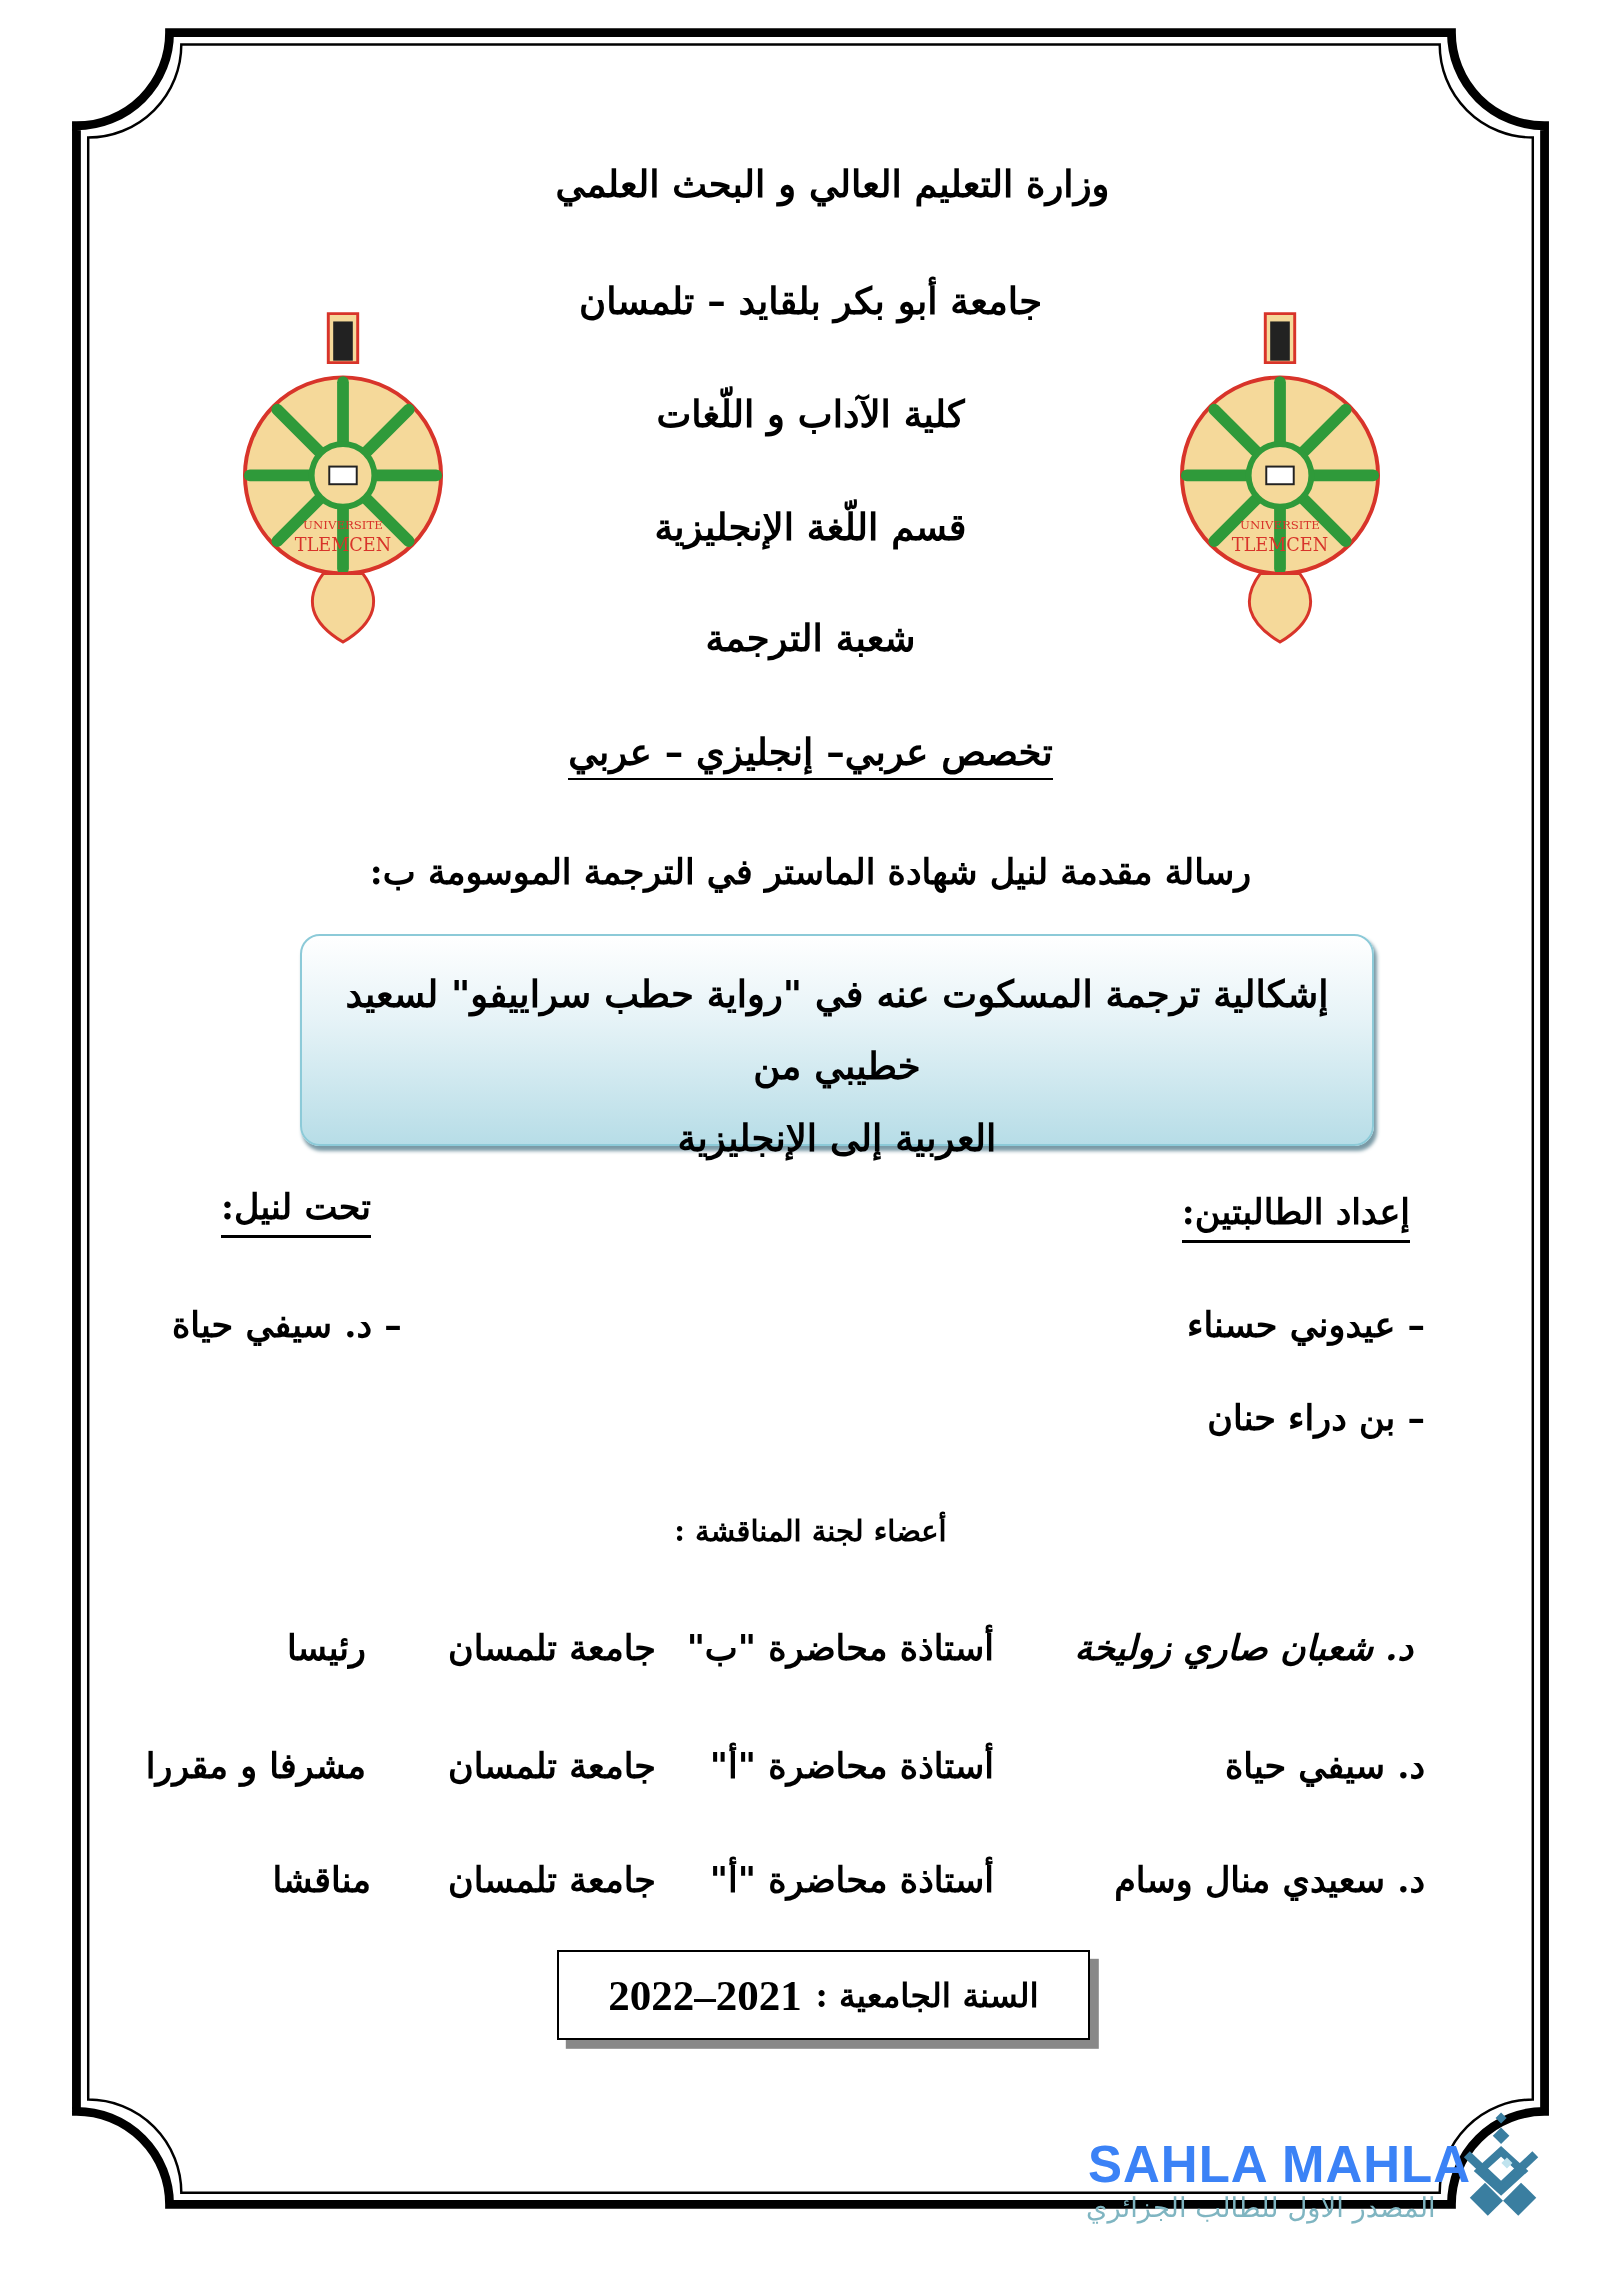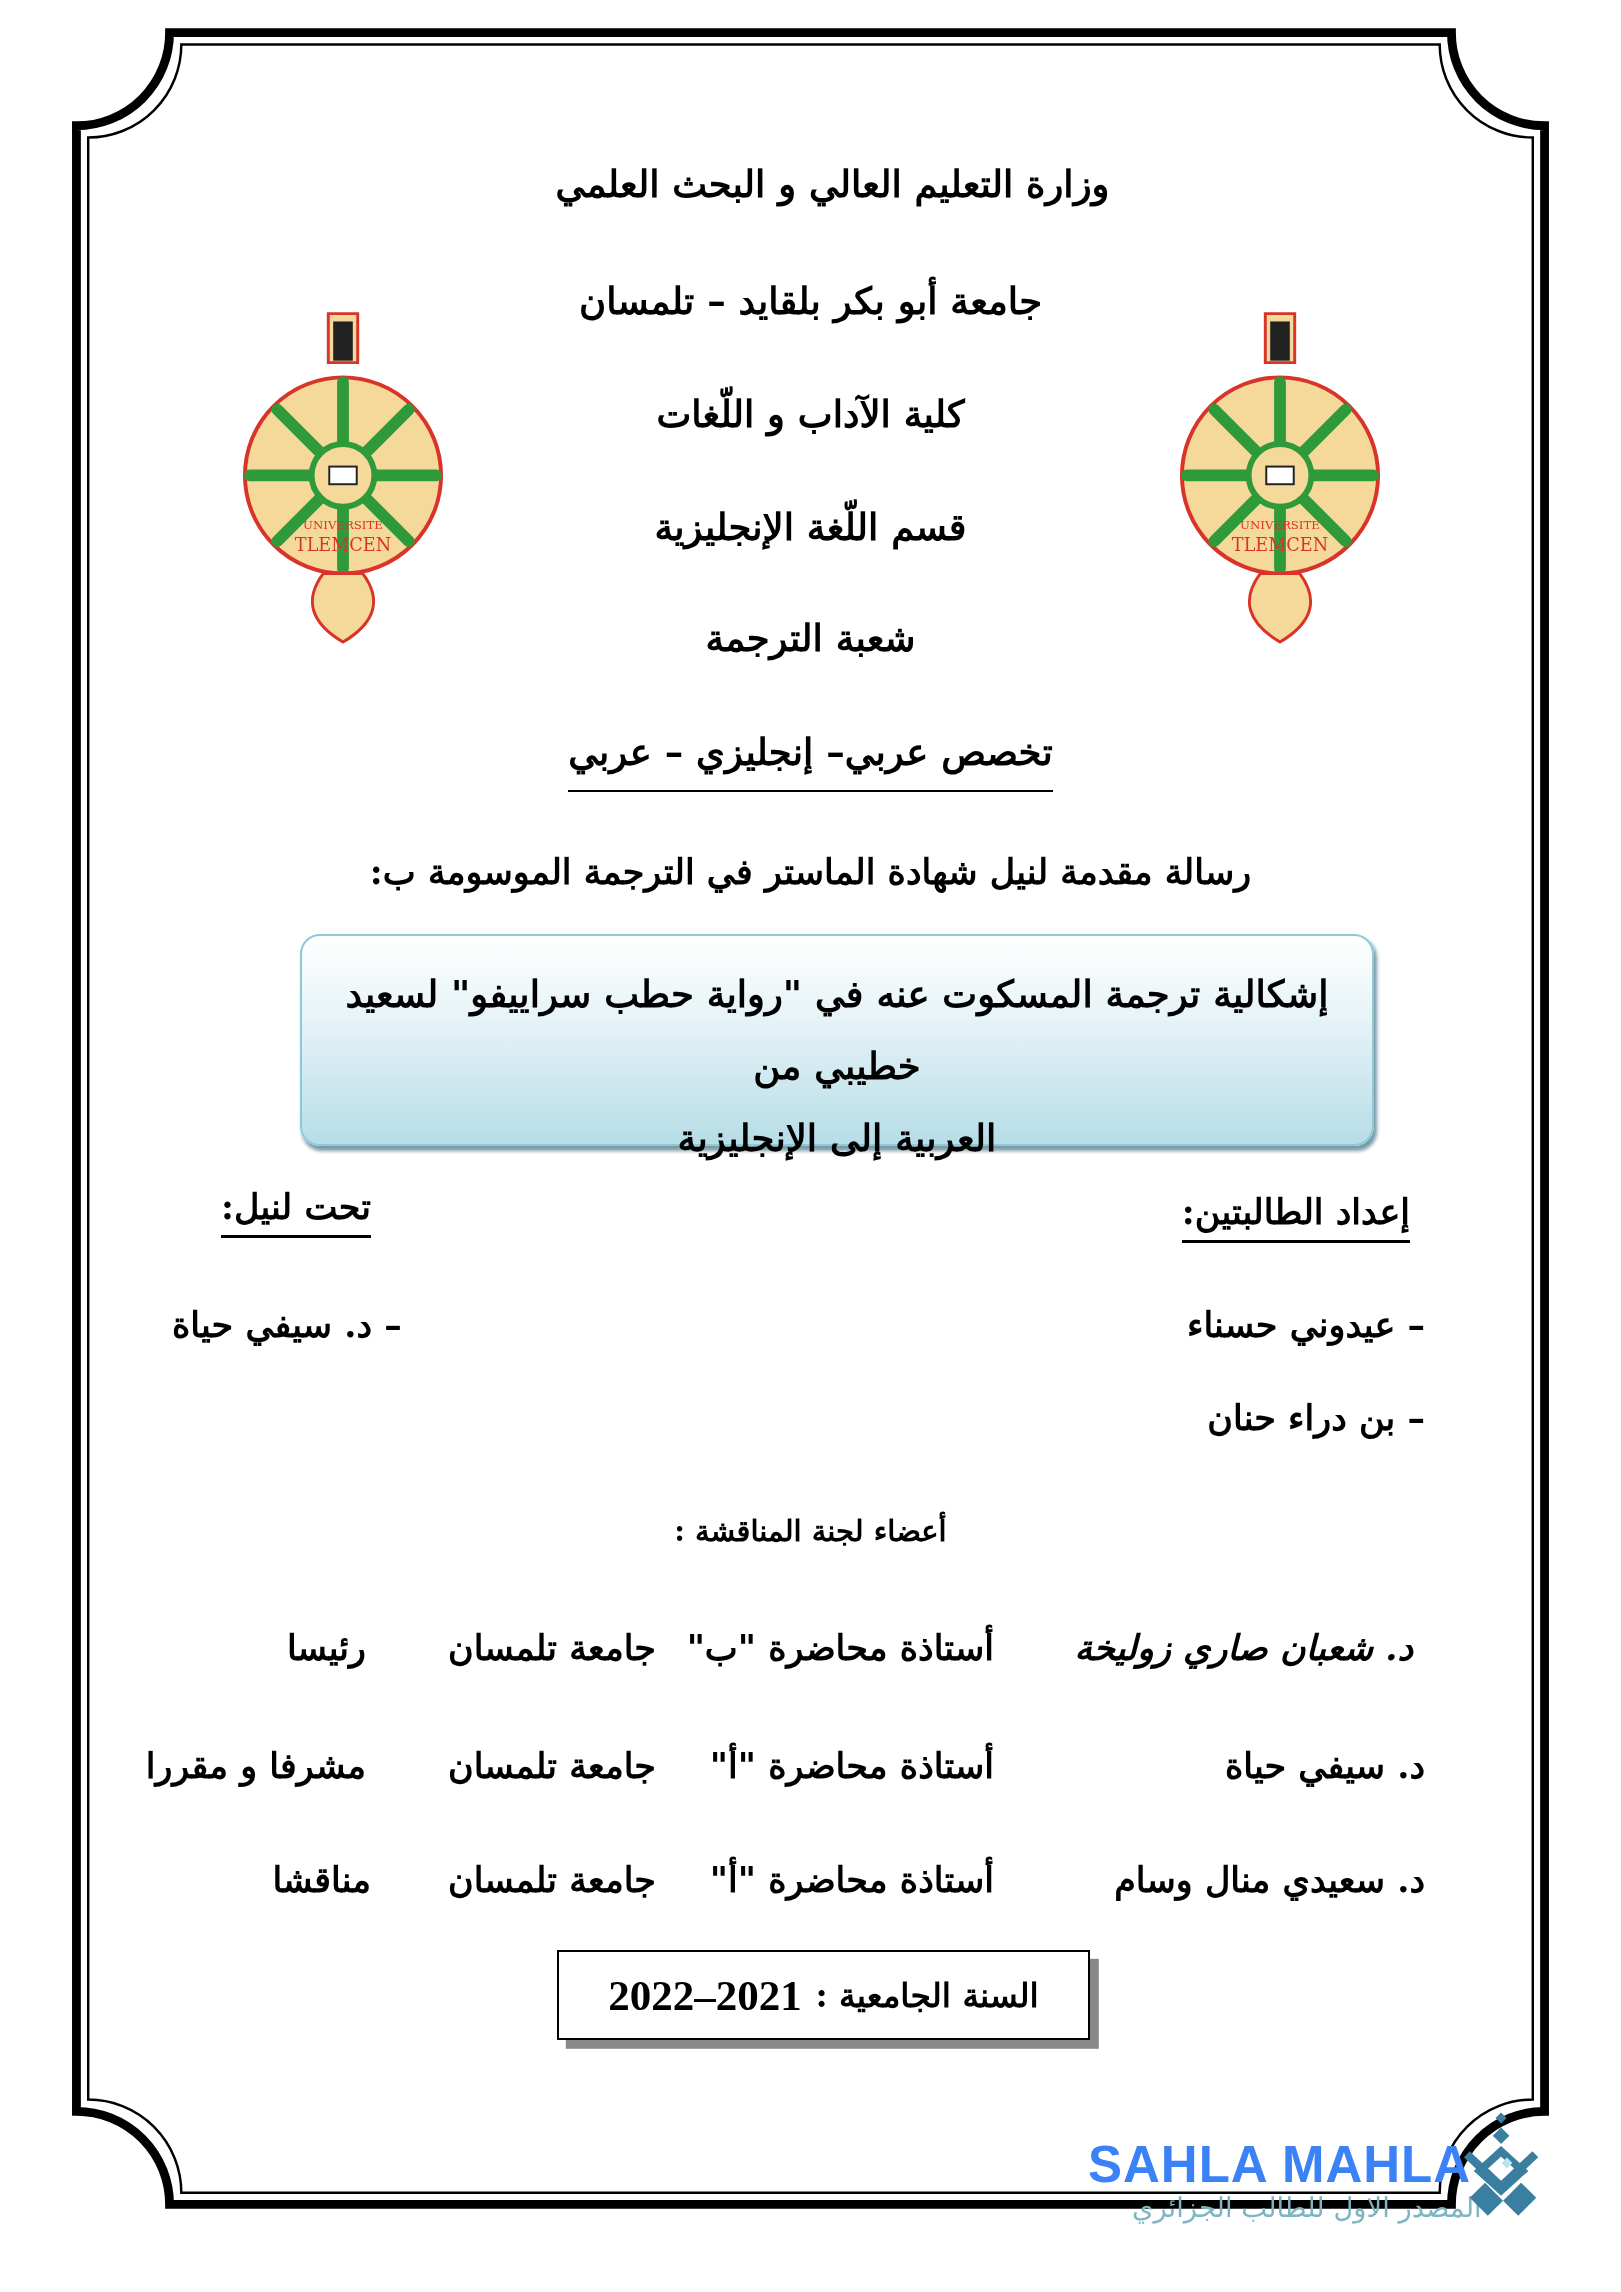--- a/index.html
+++ b/index.html
@@ -2,39 +2,39 @@
 <html><head>
   <meta charset="utf-8">
   <style>
     html, body { margin: 0; padding: 0; background: #ffffff; }
     body { width: 1621px; height: 2293px; position: relative; overflow: hidden;
       font-family: "DejaVu Serif", "Liberation Serif", serif; color: #000; }
     .frame { position: absolute; left: 0; top: 0; width: 1621px; height: 2293px; }
     .abs { position: absolute; }
     .center-line { position: absolute; left: 0; width: 1621px; text-align: center; direction: rtl;
       font-weight: bold; font-size: 37px; line-height: 1.2; }
-    .underline { border-bottom: 2.9px solid #000; padding-bottom: 16px; display: inline-block; }
+    .underline { border-bottom: 2.9px solid #000; padding-bottom: 4px; display: inline-block; }
     .title-box { position: absolute; left: 300px; top: 934px; width: 1074px; height: 212px;
       border: 2.9px solid #8ccad8; border-radius: 20px;
       background: linear-gradient(to bottom, #ffffff 0%, #e6f3f7 40%, #b7dde7 100%);
       box-shadow: 2.9px 4.9px 3.9px #7a9aa6; direction: rtl; text-align: center;
       font-weight: bold; font-size: 37px; line-height: 1.95; padding-top: 21.6px; box-sizing: border-box; }
     .rtl { direction: rtl; font-weight: bold; font-size: 35px; }
     .hdr { position: absolute; direction: rtl; font-weight: bold; font-size: 35px;
       border-bottom: 3.9px solid #000; padding-bottom: 7.8px; }
     .jury-row { position: absolute; left: 0; width: 1621px; height: 59px; direction: rtl; font-weight: bold; font-size: 35px; }
     .jury-row span { position: absolute; white-space: nowrap; }
     .year-box { position: absolute; left: 557px; top: 1950px; width: 529px; height: 86px;
       border: 2.9px solid #000; background: #fff; box-shadow: 8.8px 8.8px 0 #888; direction: rtl;
       display: flex; align-items: center; justify-content: center; font-weight: bold; }
     .year-label { font-size: 33px; margin-left: 13.7px; }
     .year-value { font-size: 43px; font-family: "Liberation Serif", serif; direction: ltr; }
     .wm-text { position: absolute; left: 1088px; top: 2135px; font-family: "Liberation Sans", sans-serif;
       font-size: 51px; color: #3b82f6; letter-spacing: 1px; font-weight: bold; }
-    .wm-sub { position: absolute; left: 1086px; top: 2192px; font-size: 27.4px; color: #7fb5c1; direction: rtl; margin-left: 46px; }
+    .wm-sub { position: absolute; left: 1086px; top: 2192px; font-size: 27.4px; color: #7fb5c1; direction: rtl; }
   </style>
 </head>
 <body>
 
 <svg class="frame" viewBox="0 0 1654 2339">
   <path d="M 173 33 L 1481 33 A 95 95 0 0 0 1576 128 L 1576 2154 A 95 95 0 0 0 1481 2249 L 173 2249 A 95 95 0 0 0 78 2154 L 78 128 A 95 95 0 0 0 173 33 Z" fill="none" stroke="#000" stroke-width="9"></path>
   <path d="M 185 45 L 1469 45 A 95 95 0 0 0 1564 140 L 1564 2142 A 95 95 0 0 0 1469 2237 L 185 2237 A 95 95 0 0 0 90 2142 L 90 140 A 95 95 0 0 0 185 45 Z" fill="none" stroke="#000" stroke-width="2.5"></path>
 </svg>
 
 <div class="center-line" style="top:162px;margin-left:22px;">وزارة التعليم العالي و البحث العلمي</div>

